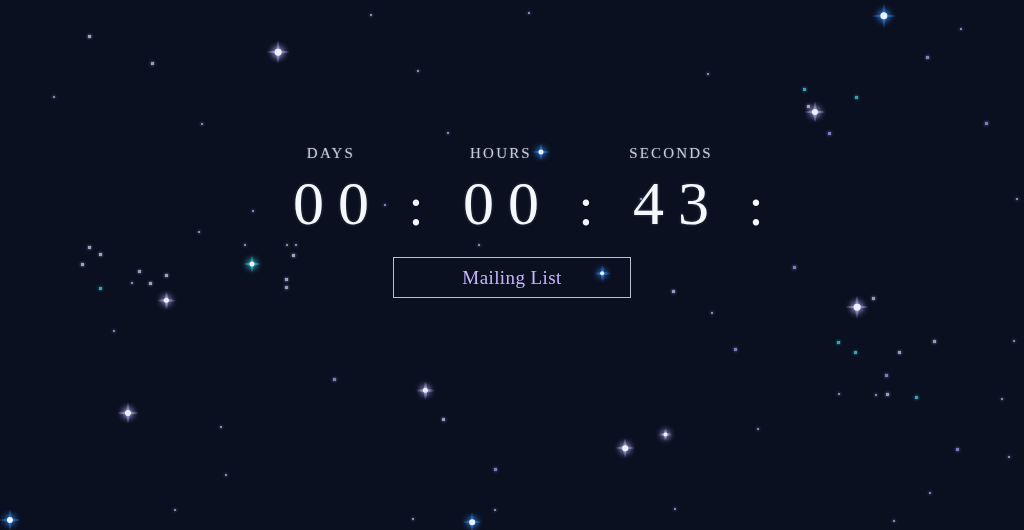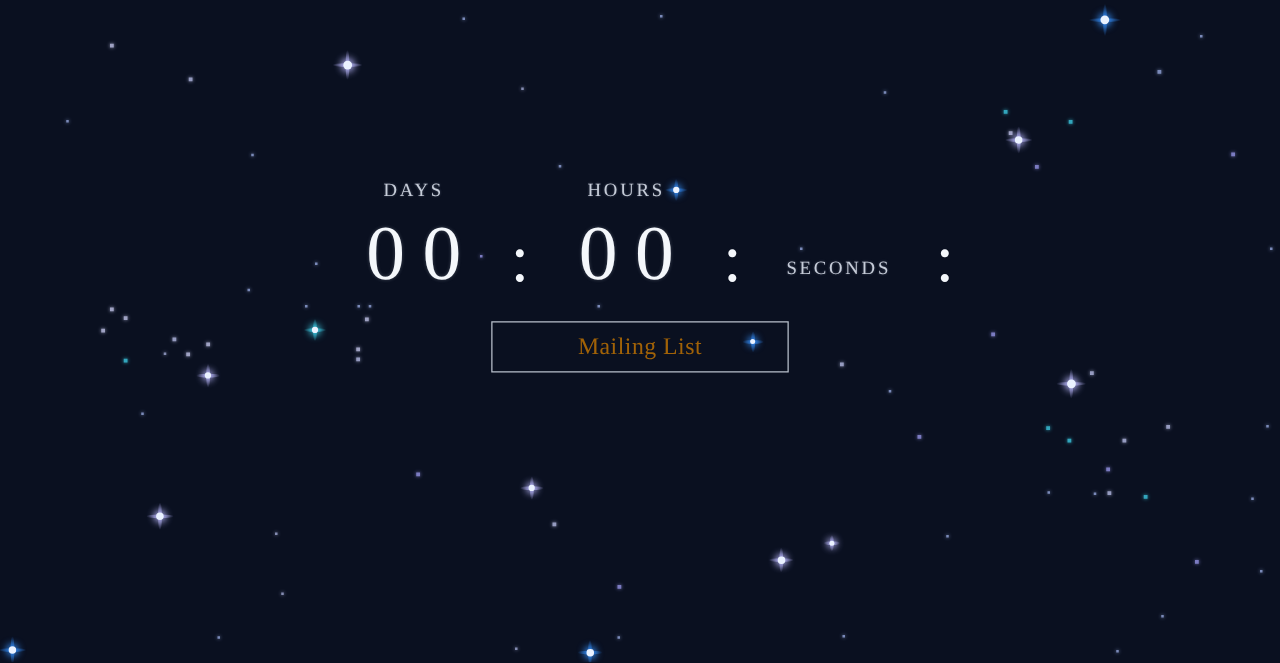--- a/index.html
+++ b/index.html
@@ -110,21 +110,21 @@
     display:flex;
     flex-direction:column;
     align-items:center;
     gap:14px;
   }
   .cta {
     width:238px;
     height:41px;
     border:1px solid #b9c0cc;
     background:transparent;
-    color:#a16207;
+    color:#c4b5fd;
     font-family:"Liberation Serif", "DejaVu Serif", serif;
     font-size:19px;
     letter-spacing:.4px;
     line-height:39px;
     text-align:center;
     cursor:pointer;
     display:block;
     padding:0;
     box-shadow:0 0 0 1px rgba(10,16,32,.6) inset;
   }
@@ -287,20 +287,21 @@
 
       <div class="unit">
         <div class="unit-label">HOURS</div>
         <div class="unit-value">00</div>
       </div>
 
       <div class="sep">:</div>
 
       <div class="unit">
         <div class="unit-label">SECONDS</div>
+        <div class="unit-value">43</div>
       </div>
 
       <div class="sep">:</div>
 
 
     </div>
 
     <div id="actions">
       <button class="cta" type="button">Mailing List</button>
     </div>

